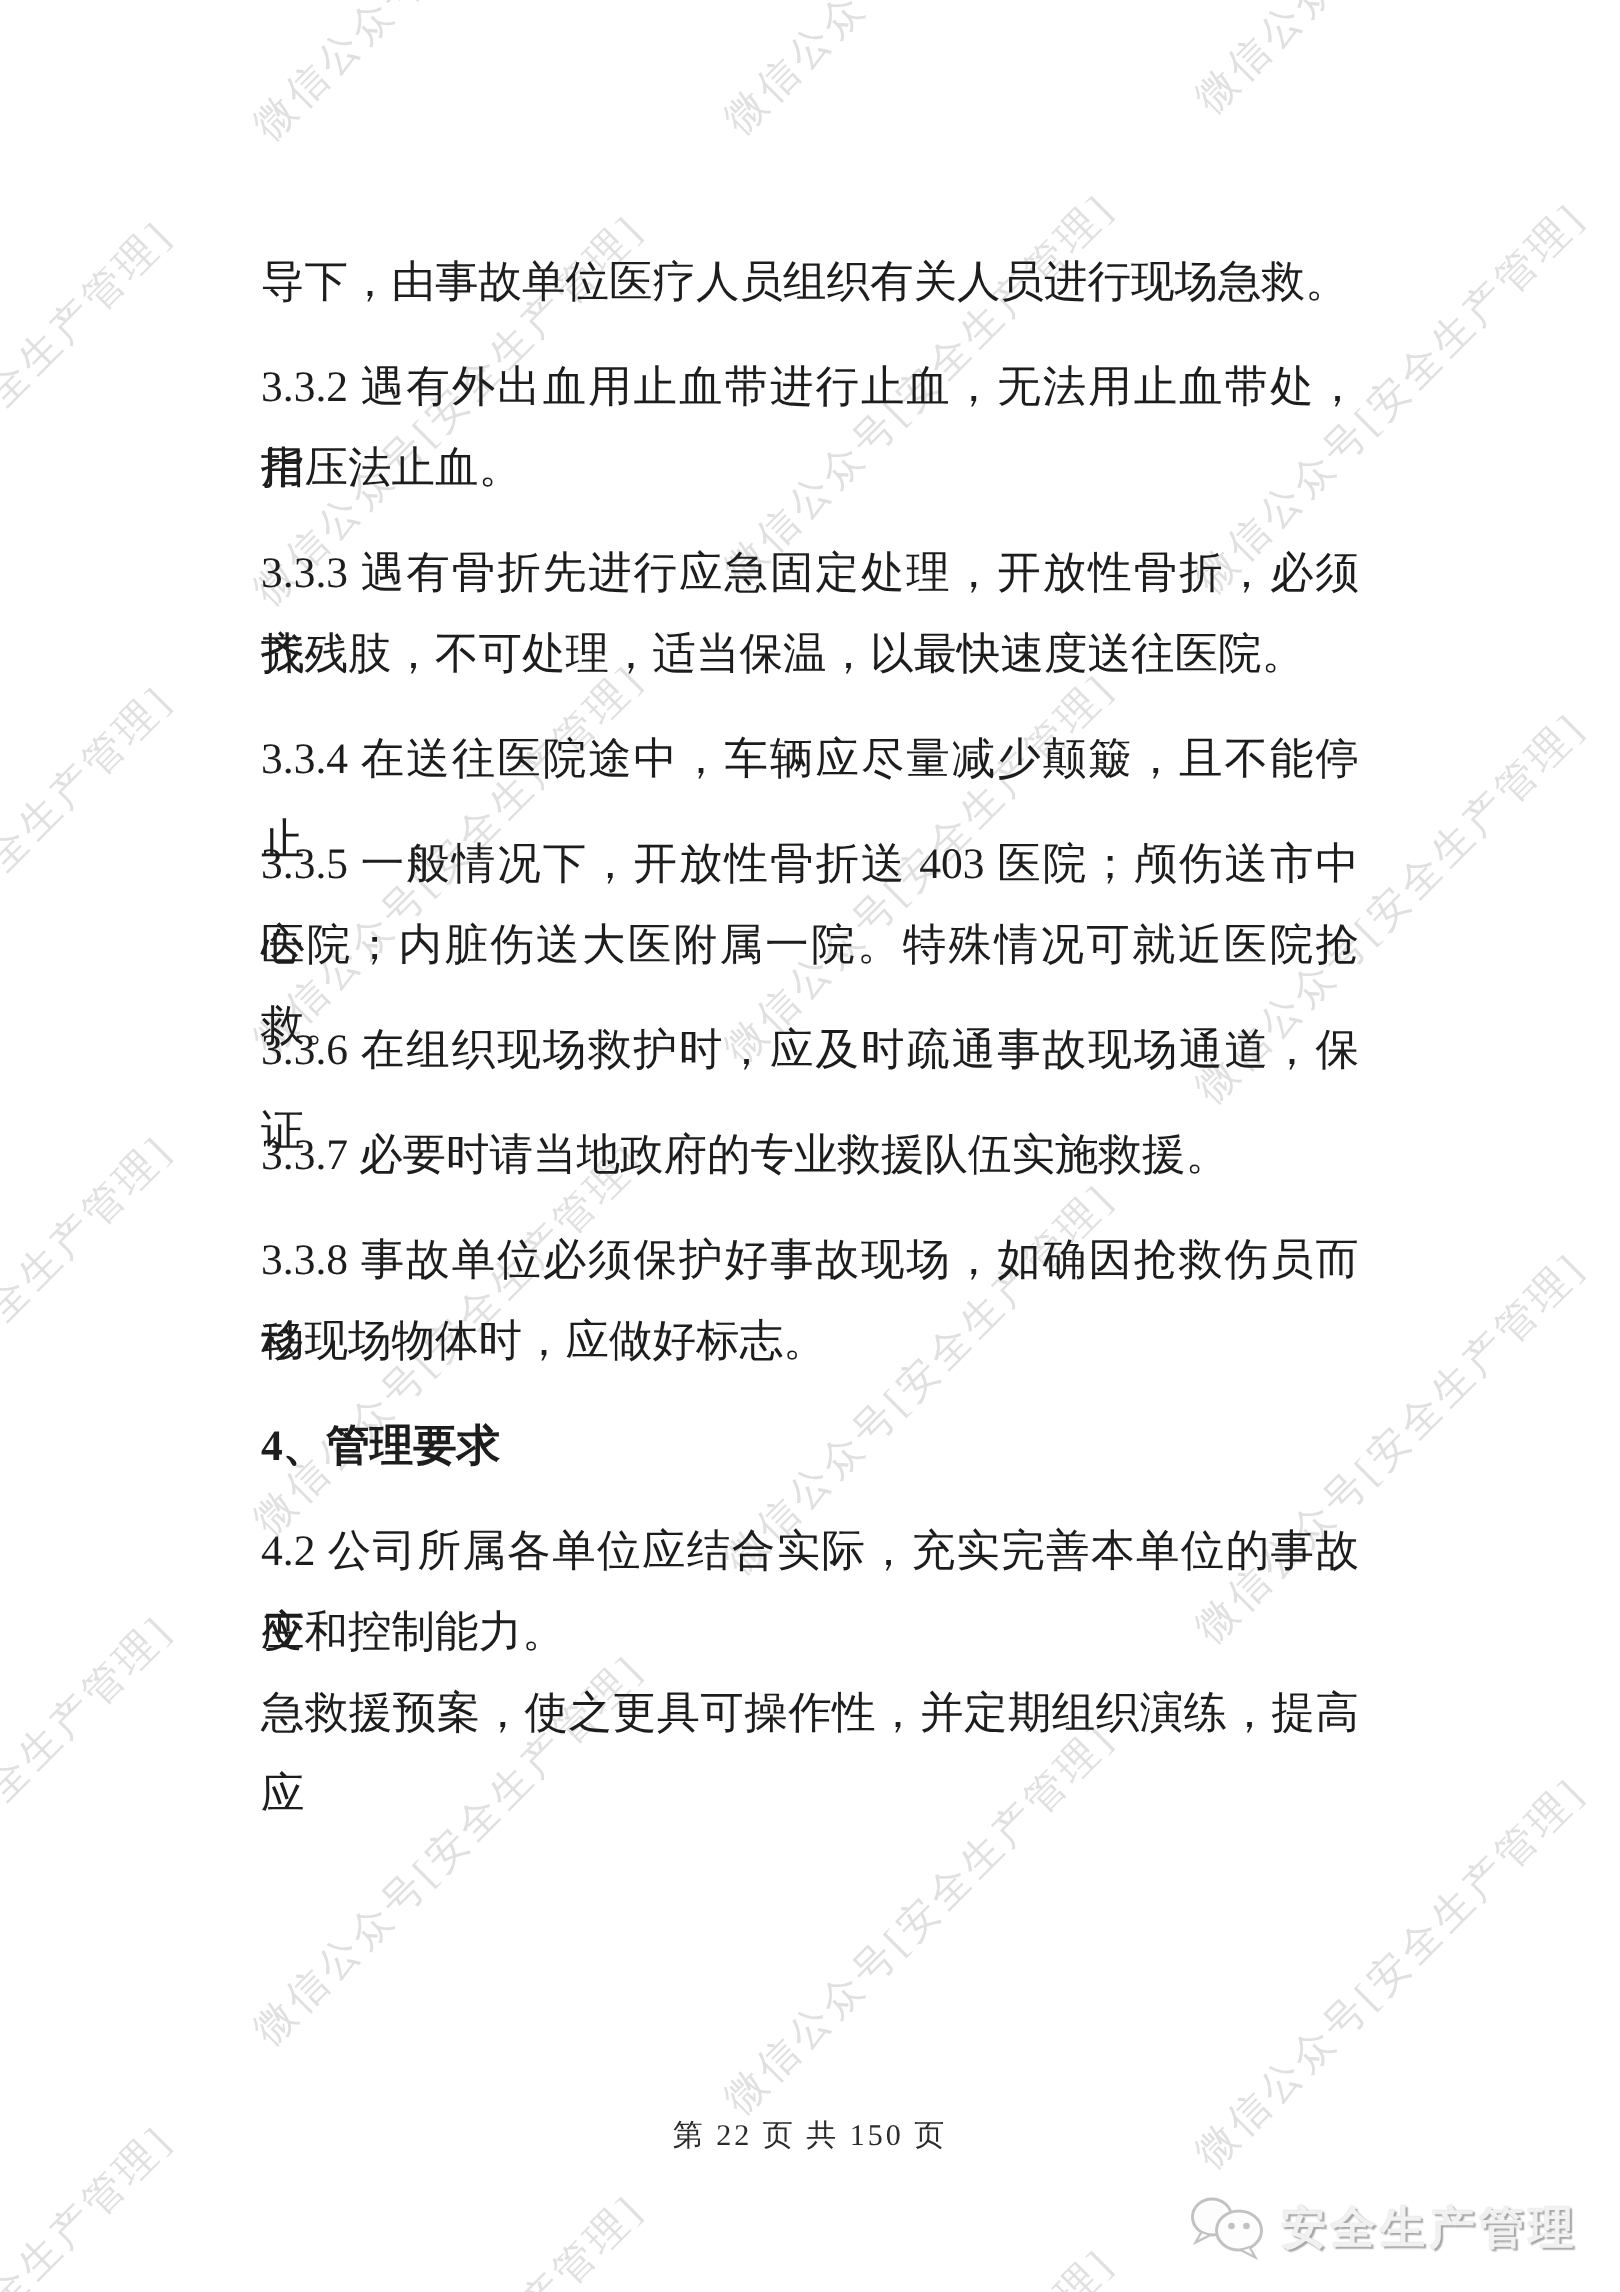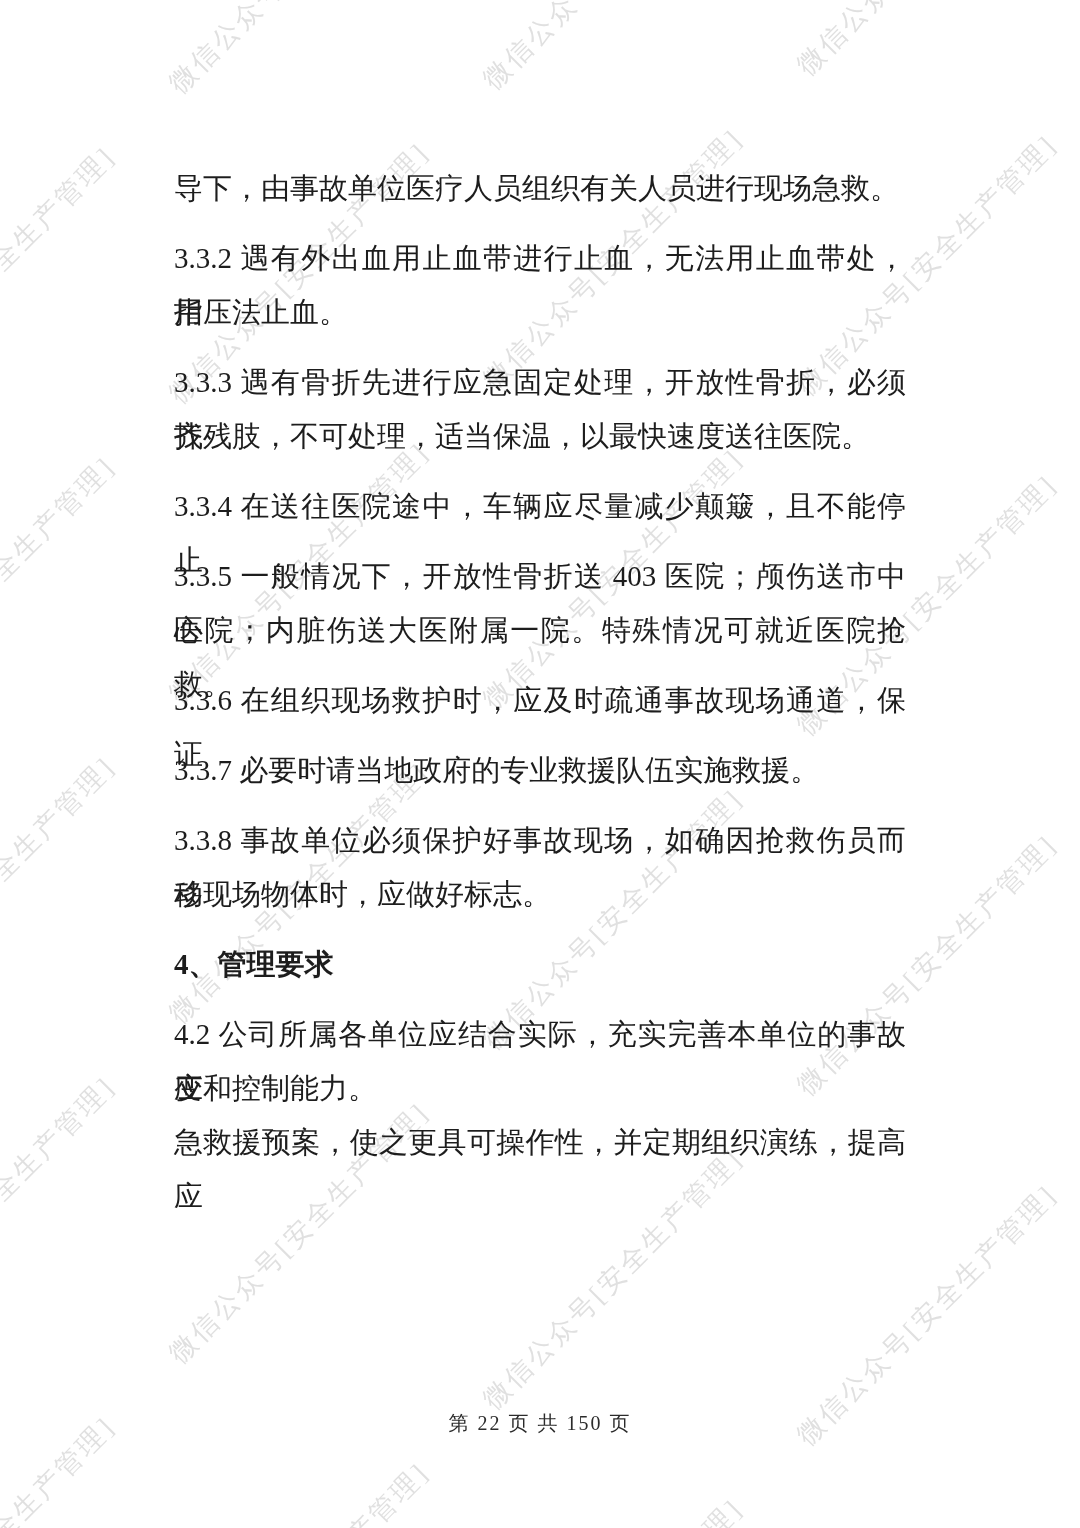--- a/index.html
+++ b/index.html
@@ -114,14 +114,27 @@
       </div>
       <div class="block body">
         <div class="line fill">4.2 公司所属各单位应结合实际，充实完善本单位的事故应</div>
         <div class="line">变和控制能力。</div>
         <div class="line fill">急救援预案，使之更具可操作性，并定期组织演练，提高应</div>
       </div>
     </div>
 
   <div class="page-footer">第 22 页 共 150 页</div>
 
+  <div class="brand">
+    <span>
+      <svg class="brand-icon" width="56" height="44" viewBox="0 0 56 44" xmlns="http://www.w3.org/2000/svg">
+        <ellipse cx="17" cy="15" rx="13" ry="12" fill="#fdfdfd" stroke="#c2c2c2" stroke-width="2"></ellipse>
+        <path d="M10 25 L6 32 L16 27 Z" fill="#fdfdfd" stroke="#c2c2c2" stroke-width="1.5"></path>
+        <ellipse cx="35" cy="24" rx="15" ry="13" fill="#fdfdfd" stroke="#c2c2c2" stroke-width="2"></ellipse>
+        <path d="M42 35 L46 42 L36 37 Z" fill="#fdfdfd" stroke="#c2c2c2" stroke-width="1.5"></path>
+        <circle cx="30" cy="21" r="2.2" fill="#c2c2c2"></circle>
+        <circle cx="40" cy="21" r="2.2" fill="#c2c2c2"></circle>
+      </svg>
+    </span>
+    <span class="brand-text">安全生产管理</span>
+  </div>
 
 </div>
 
 </body></html>

